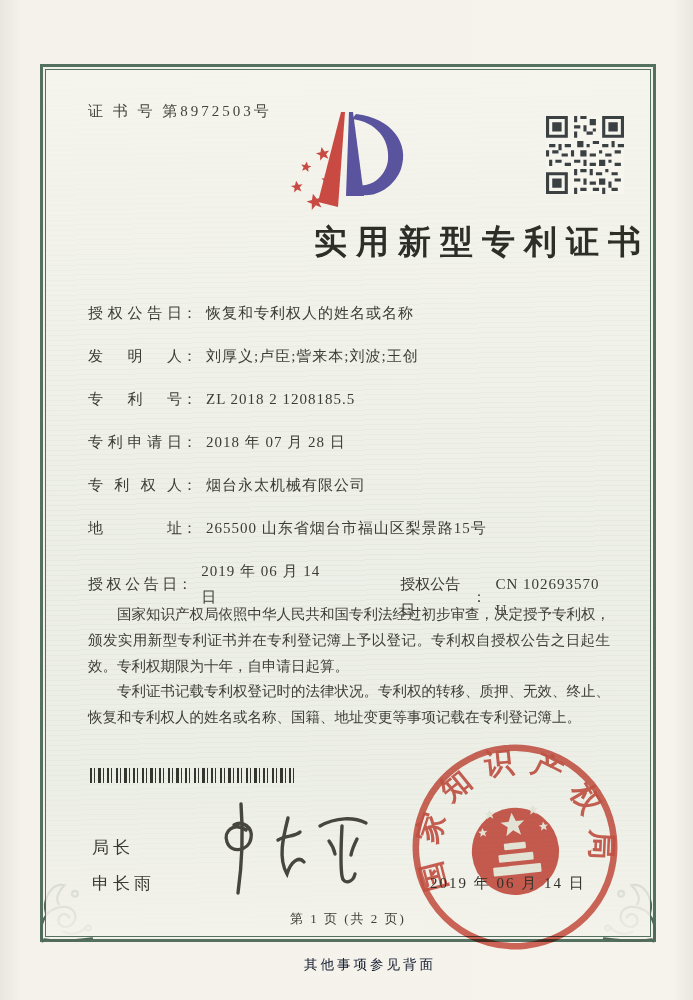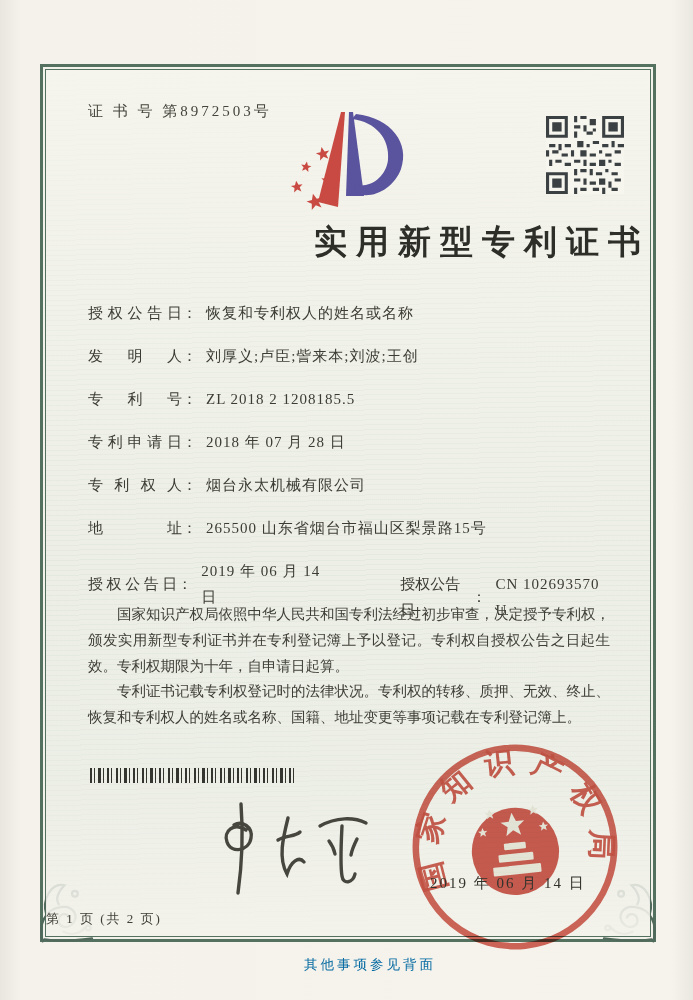--- a/index.html
+++ b/index.html
@@ -42,24 +42,24 @@
       #35352f 0 2px,transparent 2px 4px,#35352f 4px 5px,transparent 5px 8px,
       #35352f 8px 11px,transparent 11px 13px,#35352f 13px 14px,transparent 14px 17px,
       #35352f 17px 19px,transparent 19px 21px,#35352f 21px 22px,transparent 22px 26px);}
   .signer{position:absolute;left:46px;top:766px;font-size:17px;letter-spacing:4px;color:#3a3a32;}
   .signer div{margin-bottom:13px;}
   .signature{position:absolute;left:148px;top:728px;width:200px;height:110px;}
   .seal{position:absolute;left:360px;top:668px;width:218px;height:218px;
     transform:rotate(-6deg);mix-blend-mode:multiply;opacity:.92;}
   .seal-date{position:absolute;left:384px;top:804px;font-size:15px;letter-spacing:2px;
     color:#33332c;z-index:3;}
-  .page-footer{position:absolute;left:0;right:0;bottom:8px;text-align:left;
+  .page-footer{position:absolute;left:0;right:0;bottom:8px;text-align:center;
     font-size:13px;letter-spacing:2px;color:#3f3f38;}
   .back-note{position:absolute;left:0;right:0;top:956px;text-align:center;
-    font-size:13.5px;letter-spacing:3px;color:#0369a1;margin-left:47px;}
+    font-size:13.5px;letter-spacing:3px;color:#0f172a;margin-left:47px;}
   .ornament{position:absolute;width:76px;height:76px;}
   .ornament.bl{left:-8px;bottom:-8px;}
   .ornament.br{right:-8px;bottom:-8px;transform:scaleX(-1);}
 </style>
 </head>
 <body>
 
 <div class="frame">
 
   <svg class="ornament bl" viewBox="0 0 80 80">
@@ -162,20 +162,24 @@
       </div>
     </div>
 
     <div class="paragraphs">
       <p>国家知识产权局依照中华人民共和国专利法经过初步审查，决定授予专利权，颁发实用新型专利证书并在专利登记簿上予以登记。专利权自授权公告之日起生效。专利权期限为十年，自申请日起算。</p>
       <p>专利证书记载专利权登记时的法律状况。专利权的转移、质押、无效、终止、恢复和专利权人的姓名或名称、国籍、地址变更等事项记载在专利登记簿上。</p>
     </div>
 
     <div class="barcode"></div>
 
+    <div class="signer">
+      <div>局长</div>
+      <div>申长雨</div>
+    </div>
 
     <svg class="signature" viewBox="0 0 200 110">
       <g fill="none" stroke="#46463e" stroke-width="3.4" stroke-linecap="round">
         <path d="M52,32 C40,24 29,33 33,44 C37,56 55,53 57,40 C59,29 48,22 40,27"></path>
         <path d="M47,6 C49,32 48,66 44,95"></path>
         <path d="M84,42 C92,37 101,39 106,34"></path>
         <path d="M94,20 C89,40 84,60 93,76 C97,63 105,58 110,64"></path>
         <path d="M126,28 C142,19 160,19 172,25"></path>
         <path d="M148,28 C147,48 146,66 148,78 C149,87 159,85 161,76"></path>
         <path d="M135,43 C138,47 140,51 141,56"></path>

